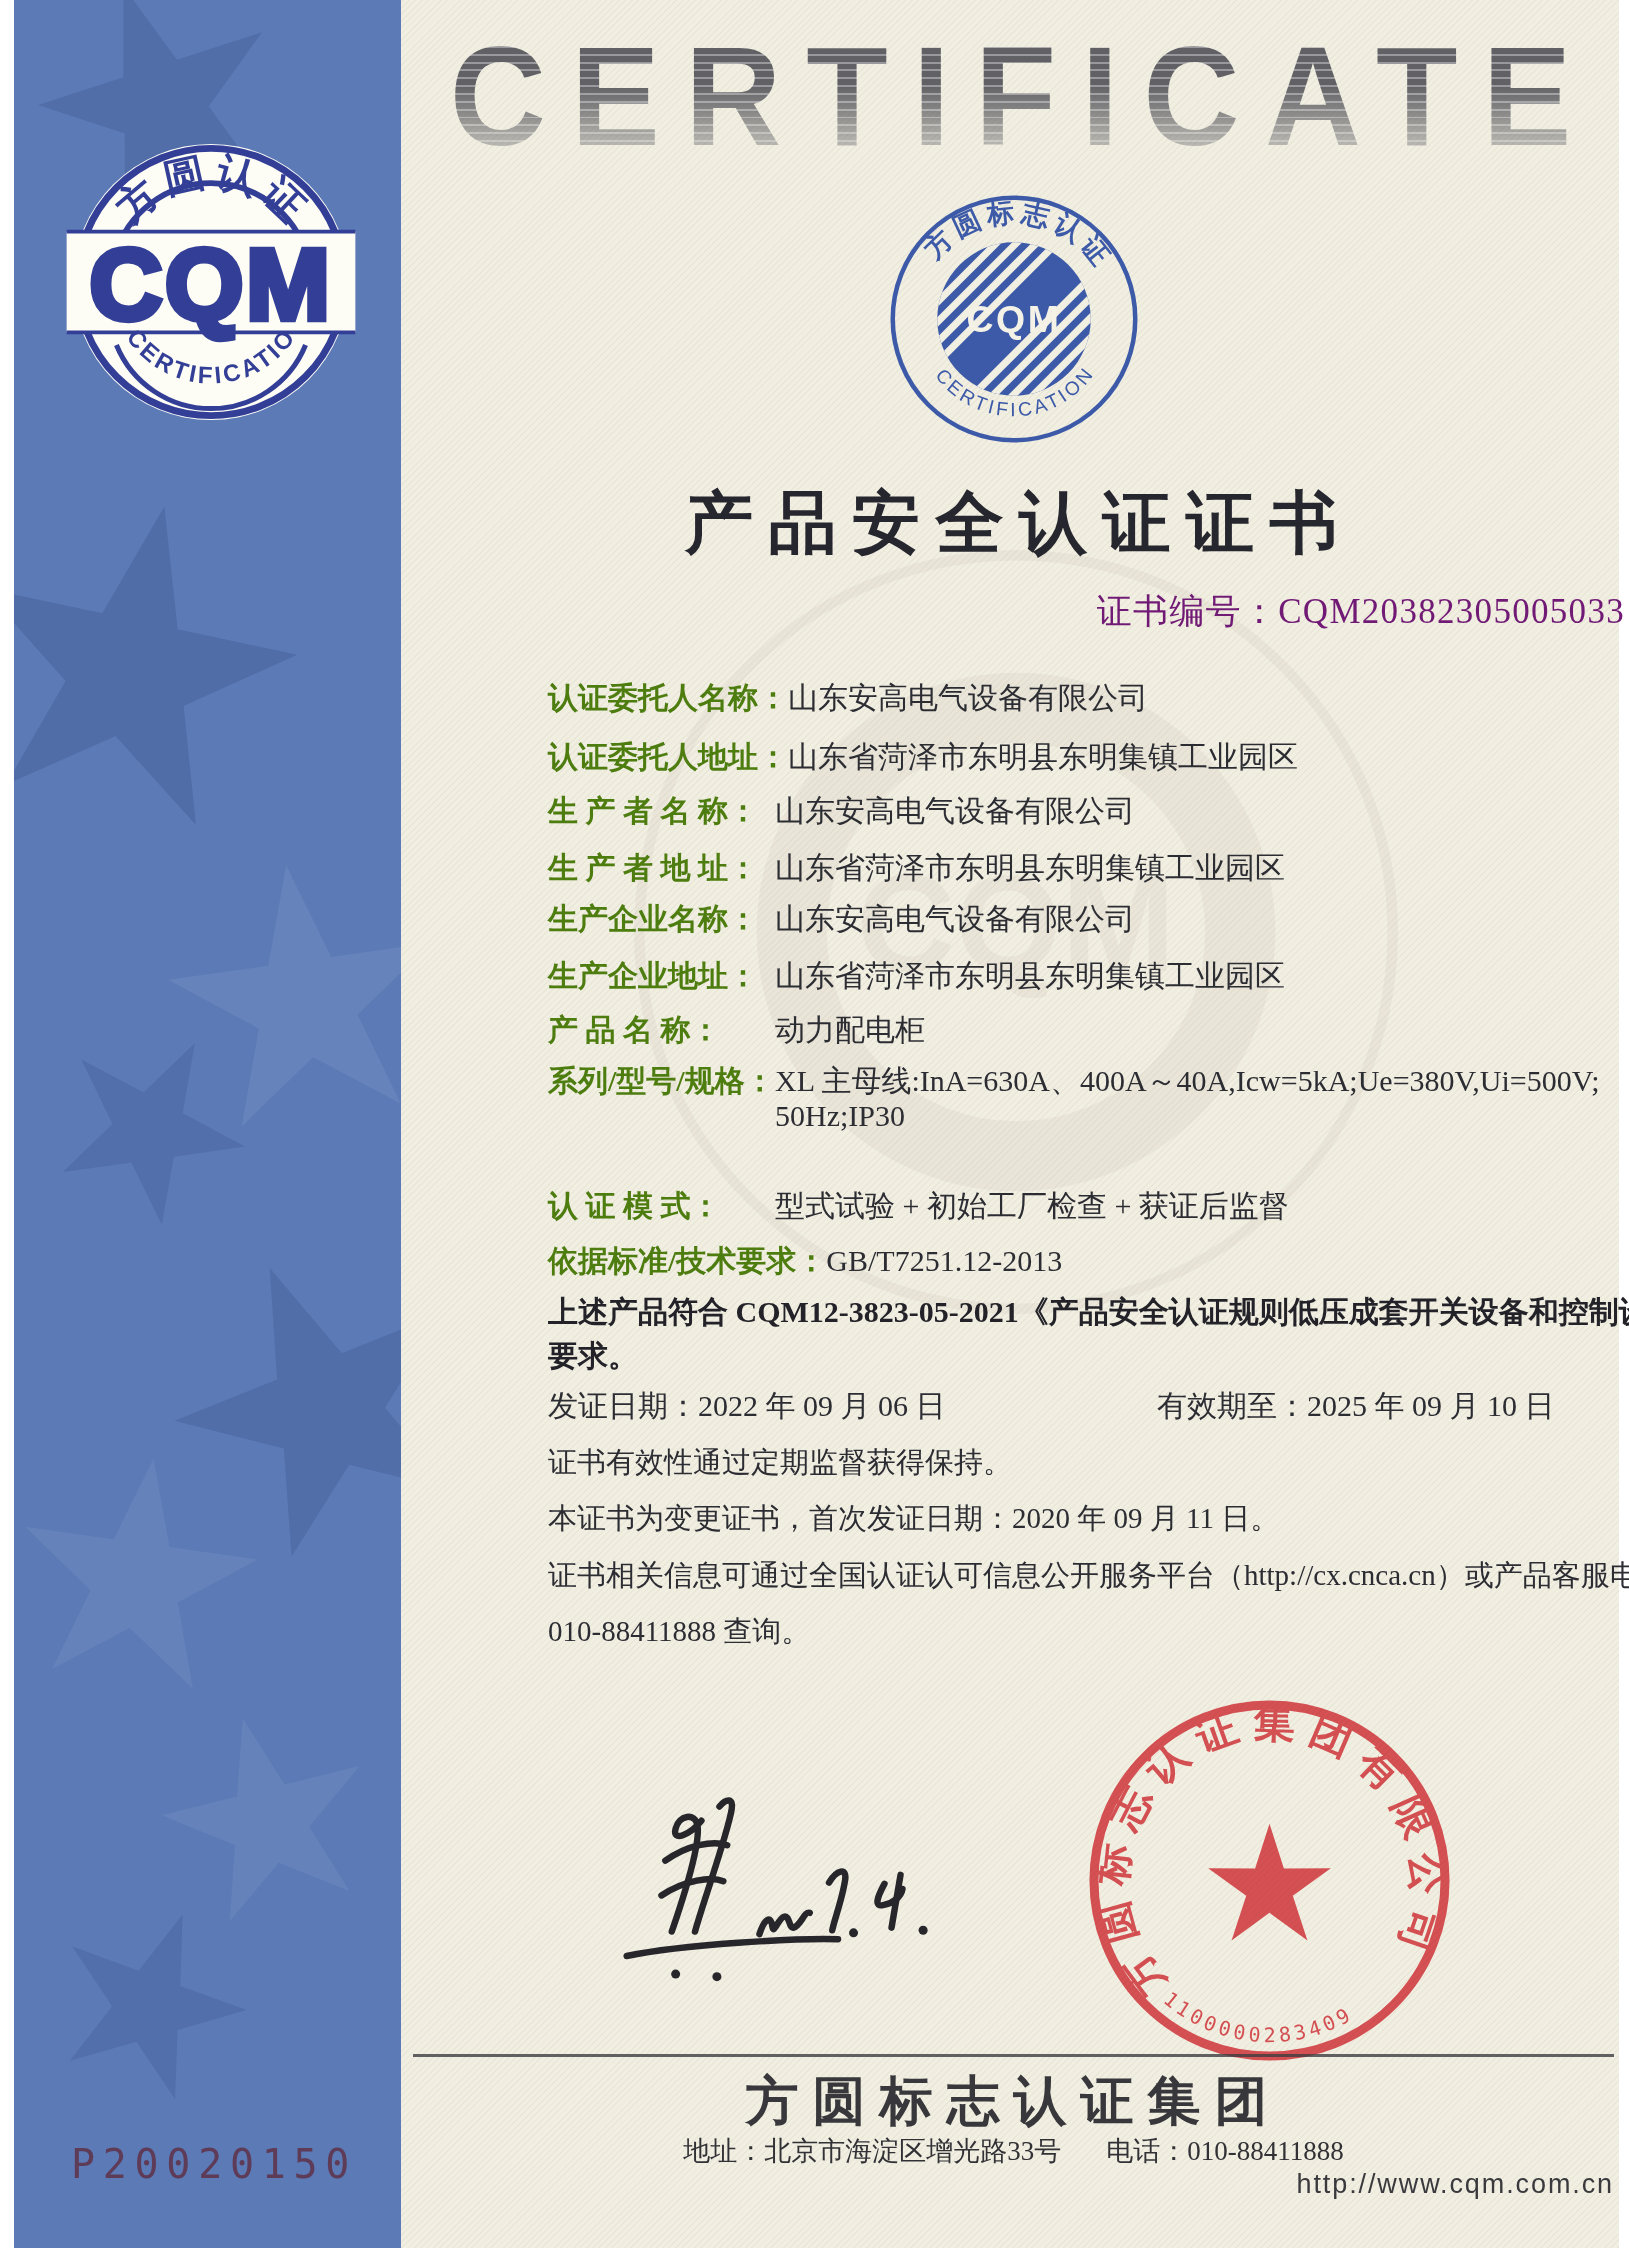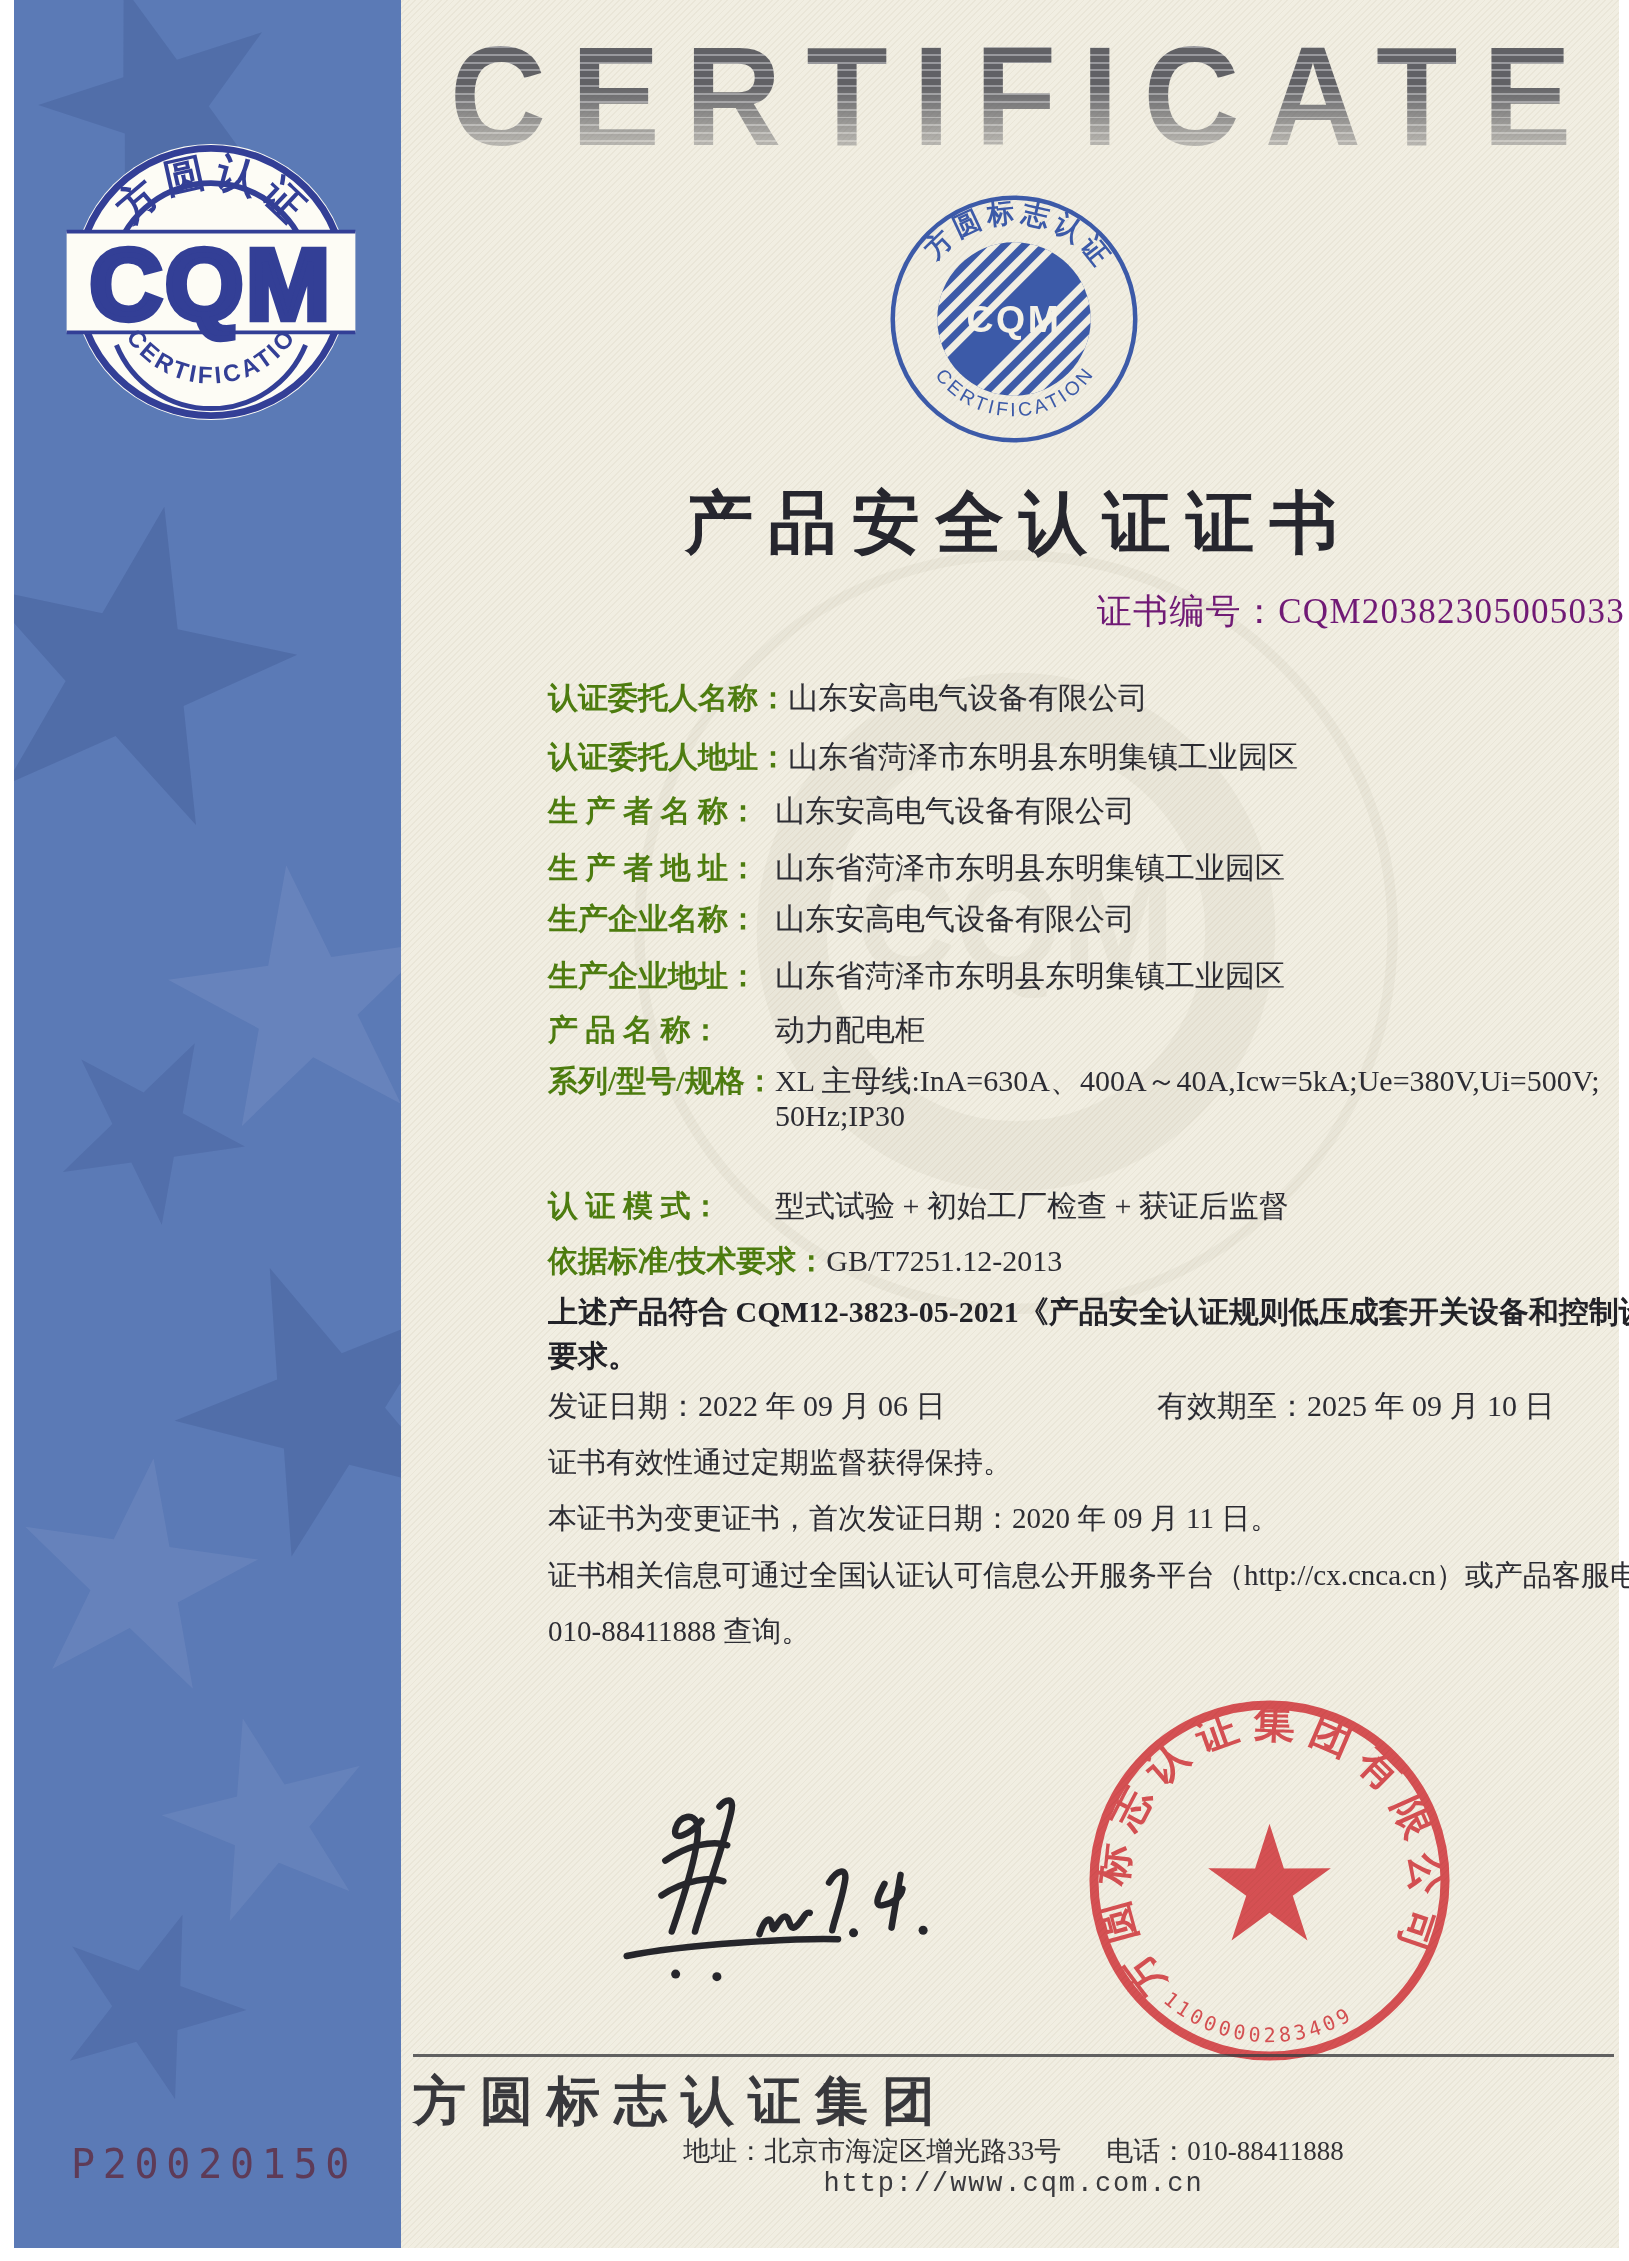--- a/index.html
+++ b/index.html
@@ -55,31 +55,31 @@
   .row .lbl{display:inline-block;min-width:227px;font-weight:bold;color:#4d7c0f;}
   .row .val{color:#2c2c33;}
   .statement{position:absolute;left:548px;font-size:30px;font-weight:bold;color:#222228;line-height:41px;white-space:nowrap;}
   .note{position:absolute;left:548px;font-size:29px;color:#2c2c33;line-height:40px;white-space:nowrap;}
   .dates{position:absolute;left:548px;top:1386px;width:1045px;font-size:30px;color:#2c2c33;white-space:nowrap;}
   .dates .expiry{position:absolute;left:609px;top:0;}
   .sig{position:absolute;left:593px;top:1773px;}
   .stamp{position:absolute;left:1083px;top:1694px;mix-blend-mode:multiply;opacity:.92;}
   .footer-rule{position:absolute;left:413px;top:2054px;width:1201px;height:2.6px;background:#3d3d41;opacity:.8;}
   .footer-company{
-    position:absolute;left:413px;top:2066px;width:1201px;text-align:left;
+    position:absolute;left:413px;top:2066px;width:1201px;text-align:center;
     font-size:53px;font-weight:bold;color:#38383c;letter-spacing:14px;white-space:nowrap;
   }
   .footer-addr{
     position:absolute;left:413px;top:2133px;width:1201px;text-align:center;
     font-size:27px;color:#323236;white-space:nowrap;
   }
   .footer-addr .gap{display:inline-block;width:45px;}
   .footer-url{
-    position:absolute;left:413px;top:2169px;width:1201px;text-align:center;
-    font-family:Liberation Mono, monospace;font-size:27px;color:#3a3a3e;letter-spacing:1.9px;white-space:nowrap;
+    position:absolute;left:413px;top:2169px;width:1201px;text-align:right;
+    font-family:Liberation Sans, sans-serif;font-size:27px;color:#3a3a3e;letter-spacing:1.9px;white-space:nowrap;
   }
   .watermark{position:absolute;left:613px;top:529px;opacity:.05;}
 </style>
 </head>
 <body>
 
 <div class="paper"></div>
 
 <div class="sidebar">
   <div class="star dark" style="left:24.5px;top:-19.3px;width:245px;height:245px;transform:rotate(-18deg);opacity:.55;"></div>

